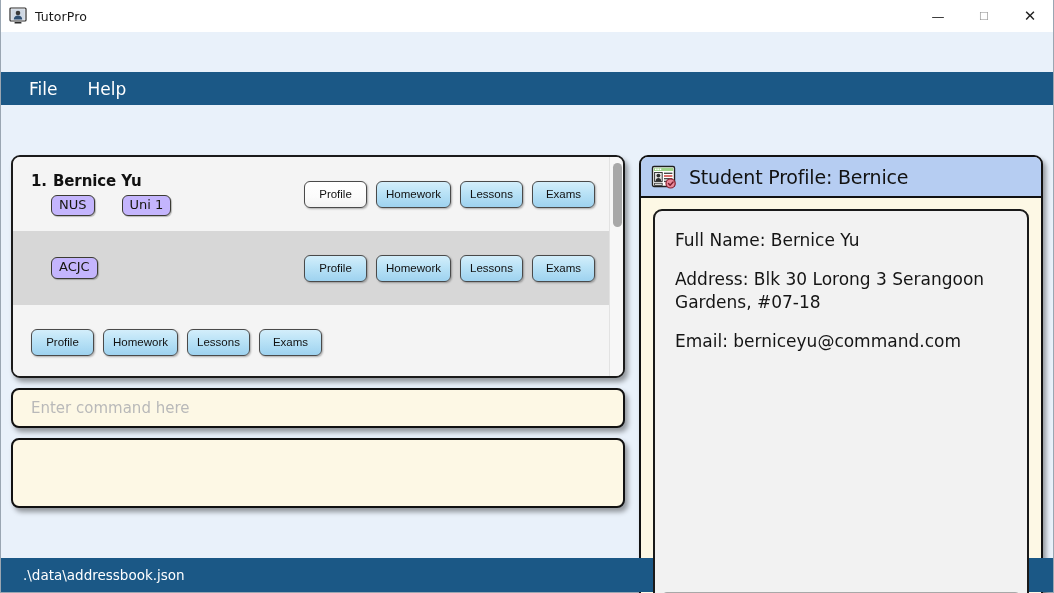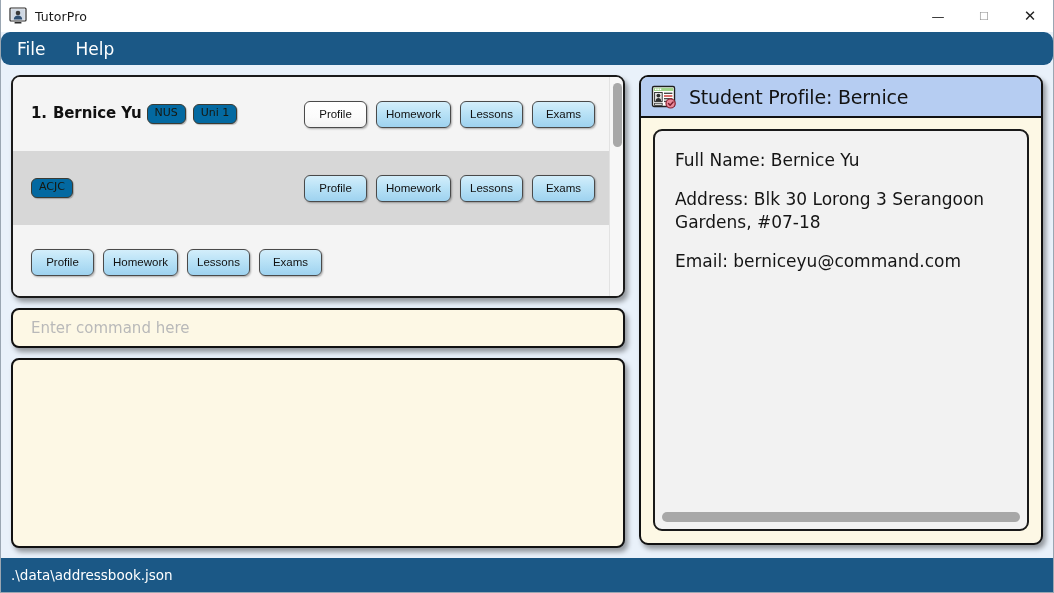--- a/index.html
+++ b/index.html
@@ -14,20 +14,21 @@
 
   #app {
     position: relative;
     width: 1054px;
     height: 593px;
     background: #e9f1fa;
     display: flex;
     flex-direction: column;
     border: 1px solid #9aa6b2;
     border-top: none;
+    gap: 40px;
   }
 
   
   .titlebar {
     height: 32px;
     background: #ffffff;
     display: flex;
     align-items: center;
     flex: 0 0 32px;
     border-bottom: none;
@@ -62,23 +63,22 @@
   .win-btn.sq .glyph { font-size: 11px; color: #8d8d8d; }
   .win-btn.close .glyph { font-size: 15px; }
 
   
   .menubar {
     height: 33px;
     flex: 0 0 33px;
     background: #1b5886;
     display: flex;
     align-items: center;
-    padding-left: 12px;
+    padding-left: 24px;
     gap: 22px;
-    border-radius: 9px;
   }
   .menu-item {
     color: #ffffff;
     font-size: 17px;
     font-family: "DejaVu Sans", sans-serif;
     cursor: default;
     padding: 2px 4px;
   }
 
   
@@ -124,45 +124,46 @@
     align-items: center;
     padding: 0 14px 0 18px;
     background: #f4f4f4;
     position: relative;
   }
   .list-row.selected { background: #d7d7d7; }
 
   .row-info {
     flex: 1 1 auto;
     display: flex;
-    flex-direction: row;
+    flex-direction: column;
     gap: 5px;
     min-width: 0;
   }
   .row-name {
     font-family: "DejaVu Sans", sans-serif;
     font-size: 15px;
     font-weight: bold;
     color: #111111;
     white-space: nowrap;
     letter-spacing: -0.1px;
   }
   .row-name .idx { margin-right: 6px; }
   .row-tags { display: flex; gap: 7px; }
   .tag {
-    background: #0369a1;
+    background: #c4b5fd;
     border: 1px solid #3b3b33;
     border-radius: 6px;
-    font-size: 11px;
+    font-size: 13px;
     font-family: "DejaVu Sans", sans-serif;
     color: #17170f;
     padding: 2px 7px 3px 7px;
     line-height: 1.1;
     white-space: nowrap;
     box-shadow: 1px 1px 1px rgba(0,0,0,0.25);
+    margin-left: 20px;
   }
 
   .row-buttons { display: flex; gap: 9px; flex: 0 0 auto; }
   .rbtn {
     min-width: 63px;
     height: 27px;
     border: 1px solid #4a4a4a;
     border-radius: 6px;
     font-size: 11.5px;
     font-family: Liberation Sans, sans-serif;
@@ -323,21 +324,21 @@
     border-radius: 5px;
   }
 
   
   .statusbar {
     height: 34px;
     flex: 0 0 34px;
     background: #1b5886;
     display: flex;
     align-items: center;
-    padding-left: 10px;
+    padding-left: 22px;
   }
   .status-text {
     color: #ffffff;
     font-size: 13.5px;
     font-family: "DejaVu Sans", sans-serif;
   }
 </style>
 </head>
 <body>
 

